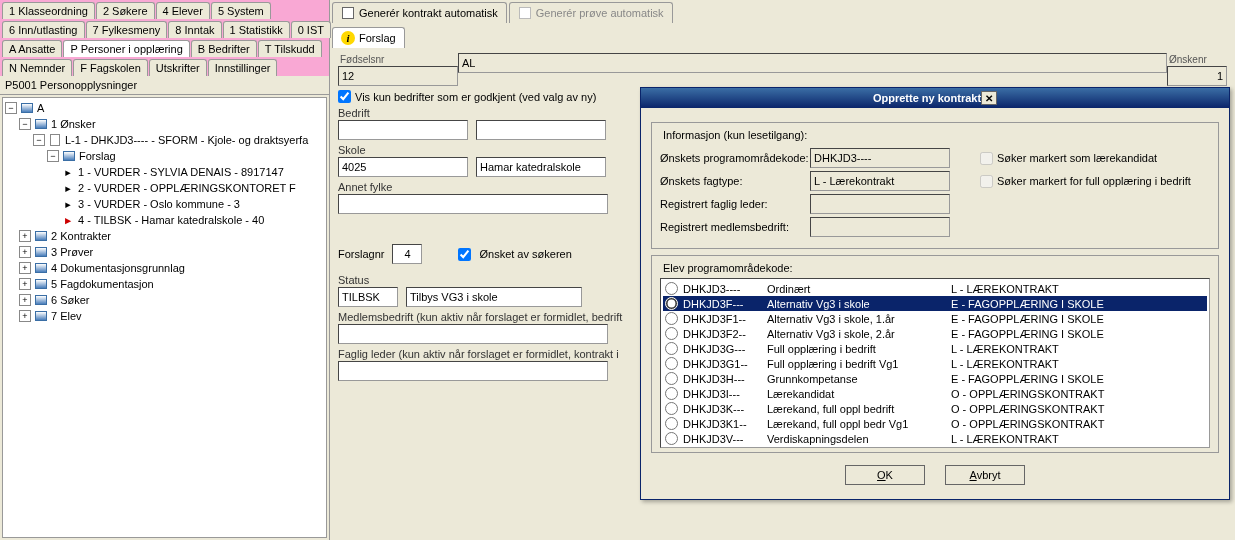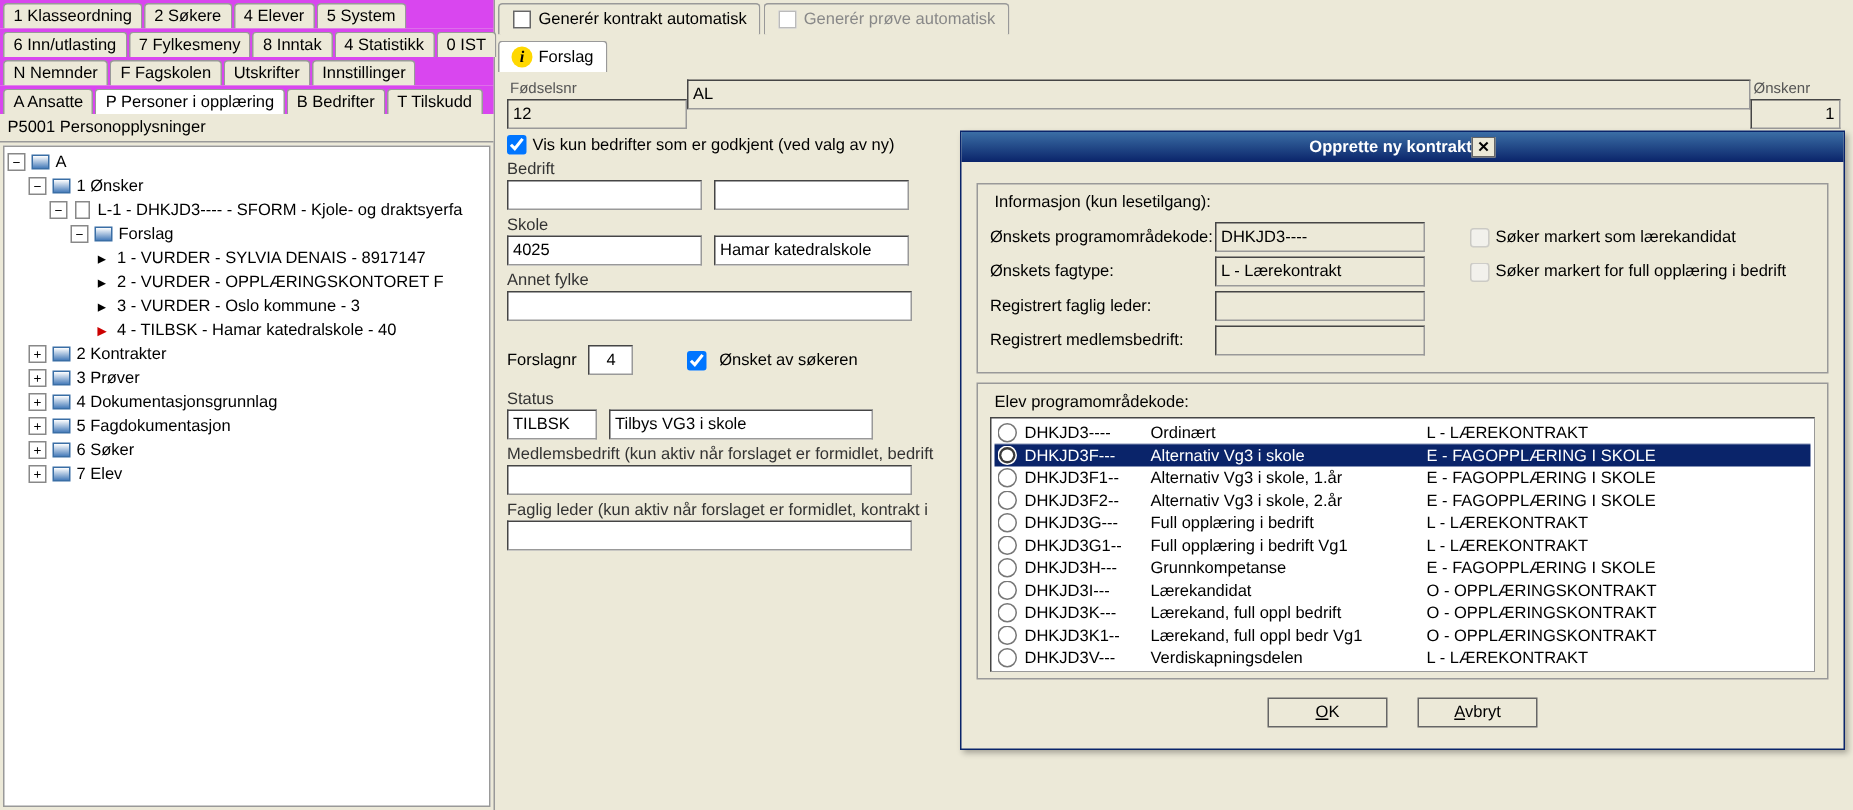--- a/index.html
+++ b/index.html
@@ -1,19 +1,19 @@
 <!DOCTYPE html>
 <html><head>
 <meta charset="utf-8">
 <style>
 * { box-sizing: border-box; margin: 0; padding: 0; font-family: Tahoma, sans-serif; font-size: 11px; }
 body { background: #ece9d8; width: 1235px; height: 540px; overflow: hidden; }
 .container { display: flex; height: 100%; }
 .left-pane { width: 330px; border-right: 1px solid #999; display: flex; flex-direction: column; }
-.tab-row { display: flex; background: #d946ef; padding: 2px 2px 0 2px; }
+.tab-row { display: flex; background: #f9a8d4; padding: 2px 2px 0 2px; }
 .tab { border: 1px solid #999; border-bottom: none; padding: 2px 6px; margin-right: 1px; background: #ece9d8; cursor: pointer; border-radius: 3px 3px 0 0; white-space: nowrap; }
 .tab.selected { background: #fff; }
 .tree-title { background: #ece9d8; padding: 3px 5px; border-bottom: 1px solid #999; }
 .tree { flex: 1; background: #fff; overflow: auto; padding: 2px; border: 1px solid #999; margin: 2px; }
 .tree-node { display: flex; align-items: center; padding: 1px 0; white-space: nowrap; }
 .tree-node .toggle { width: 12px; height: 12px; border: 1px solid #888; display: inline-flex; align-items: center; justify-content: center; font-size: 9px; margin-right: 3px; background: #fff; cursor: pointer; line-height: 1; }
 .tree-node .icon { width: 14px; height: 14px; display: inline-flex; align-items: center; justify-content: center; margin-right: 3px; }
 .icon-folder { background: linear-gradient(#fff,#4a7ebb); border: 1px solid #3a6ea5; width: 12px; height: 10px; }
 .icon-doc { background: #fff; border: 1px solid #888; width: 10px; height: 12px; position: relative; }
 .icon-arrow-red { color: #c00; font-weight: bold; }
@@ -65,35 +65,35 @@
     <div class="tab-row">
       <div class="tab">1 Klasseordning</div>
       <div class="tab">2 Søkere</div>
       <div class="tab">4 Elever</div>
       <div class="tab">5 System</div>
     </div>
     <div class="tab-row">
       <div class="tab">6 Inn/utlasting</div>
       <div class="tab">7 Fylkesmeny</div>
       <div class="tab">8 Inntak</div>
-      <div class="tab">4 Statistikk</div>
+      <div class="tab">1 Statistikk</div>
       <div class="tab">0 IST</div>
+    </div>
+    <div class="tab-row">
+      <div class="tab">A Ansatte</div>
+      <div class="tab selected">P Personer i opplæring</div>
+      <div class="tab">B Bedrifter</div>
+      <div class="tab">T Tilskudd</div>
     </div>
     <div class="tab-row">
       <div class="tab">N Nemnder</div>
       <div class="tab">F Fagskolen</div>
       <div class="tab">Utskrifter</div>
       <div class="tab">Innstillinger</div>
     </div>
-    <div class="tab-row">
-      <div class="tab">A Ansatte</div>
-      <div class="tab selected">P Personer i opplæring</div>
-      <div class="tab">B Bedrifter</div>
-      <div class="tab">T Tilskudd</div>
-    </div>
     <div class="tree-title">P5001 Personopplysninger</div>
     <div class="tree">
       <div class="tree-node">
           <span class="toggle">−</span>
           <span class="icon">
             <span class="icon-folder"></span>
           </span>
           <span>A</span>
         </div>
       <div class="tree-node">
@@ -249,21 +249,21 @@
           <div class="inline-fields">
               <input class="text-input" style="width: 130px;" value="4025">
               <input class="text-input" style="width: 130px;" value="Hamar katedralskole">
             </div>
         </div>
 
         <div class="field-block"><div class="field-label">Annet fylke</div>
           <input class="text-input" style="width: 270px;">
         </div>
 
-        <div class="inline-fields" style="margin-top:16px">
+        <div class="inline-fields" style="margin-top:30px">
           <span>Forslagnr</span>
           <input class="text-input" style="width: 30px; text-align: center;" value="4">
           <span style="width:20px"></span>
           <input type="checkbox" checked="" style="">
           <span>Ønsket av søkeren</span>
         </div>
 
         <div class="field-block" style="margin-top:10px">
             <div class="field-label">Status</div>
           <div class="inline-fields">

